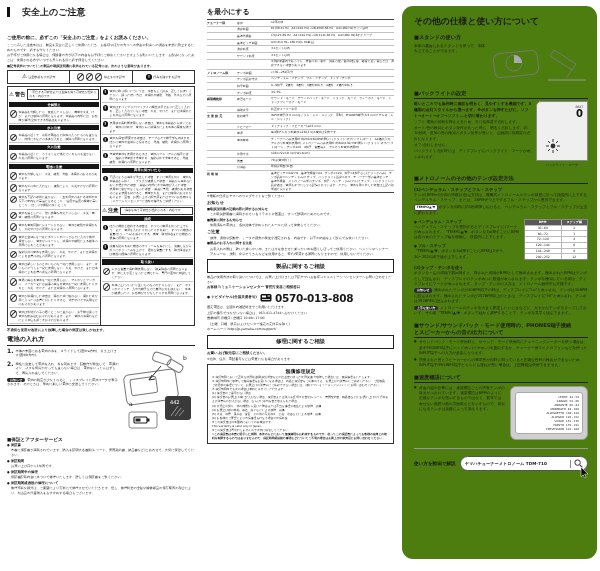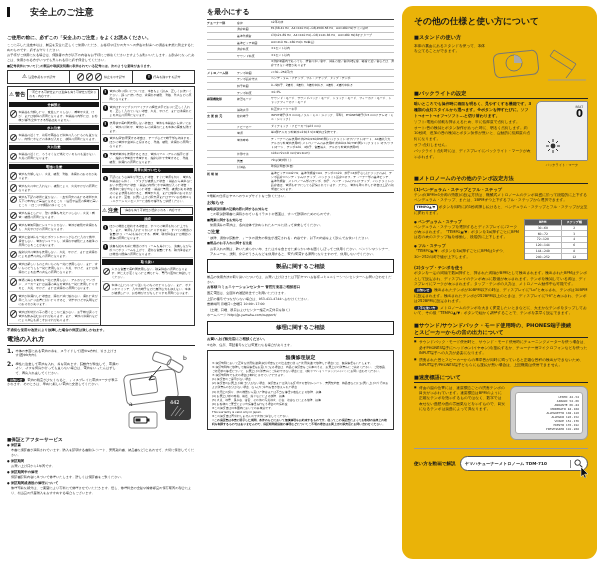--- a/index.html
+++ b/index.html
@@ -2,30 +2,30 @@
 <html><head>
 <meta charset="utf-8">
 <style>
   html,body{margin:0;padding:0;background:#fff;}
   #page{position:relative;width:600px;height:571px;overflow:hidden;background:#fff;
         font-family:"DejaVu Sans","Liberation Sans",sans-serif;color:#1a1a1a;}
   .col{position:absolute;top:0;height:571px;overflow:hidden;box-sizing:border-box;}
   #colL{left:0;width:200px;padding:7px 5px 0 7px;}
   #colM{left:200px;width:200px;padding:7px 6px 0 7px;}
   #colR{left:400px;width:200px;}
-  #rpanel{position:absolute;left:2px;top:6px;right:3px;bottom:12px;background:#eab308;
+  #rpanel{position:absolute;left:2px;top:6px;right:3px;bottom:12px;background:#4d7c0f;
           border-radius:11px;padding:10px 9px 8px 12px;box-sizing:border-box;overflow:hidden;}
   .b{font-weight:bold}
   .t28{font-size:2.8px;line-height:1.45;}
   .t3{font-size:3.2px;line-height:1.42;margin:1px 0;}
   .t35{font-size:3.5px;line-height:1.4;}
   .t4{font-size:4.2px;line-height:1.4;}
   .ind{margin-left:3px;}
   
-  .l-title{font-size:9px;font-weight:bold;border-left:3.5px solid #111;padding-left:20px;line-height:1.15;margin-bottom:18px;}
+  .l-title{font-size:9px;font-weight:bold;border-left:3.5px solid #111;padding-left:12px;line-height:1.15;margin-bottom:18px;}
   .l-sub{font-size:4.6px;font-weight:bold;margin:1px 0 3px;}
   .legend{display:flex;border:0.7px solid #333;margin:2px 0 2px;}
   .leg-cell{flex:1;display:flex;align-items:center;gap:1.5px;justify-content:center;
             border-right:0.7px solid #333;padding:2px 1px;font-size:3px;}
   .leg-cell:last-child{border-right:none;}
   .tri{color:#111;font-size:5.5px;line-height:1;}
   .no-ico{width:5.5px;height:5.5px;border:0.7px solid #222;border-radius:50%;position:relative;display:inline-block;flex:0 0 5.5px;}
   .no-ico::after{content:"";position:absolute;left:-0.6px;top:2.2px;width:6.6px;height:0.7px;background:#222;transform:rotate(-45deg);}
   .ex-ico{width:5.5px;height:5.5px;background:#111;border-radius:50%;color:#fff;display:inline-block;flex:0 0 5.5px;
           text-align:center;font-size:4.2px;line-height:5.5px;font-weight:bold;}
@@ -454,20 +454,30 @@
     <div class="t3 b">■廃棄に関するお知らせ</div>
     <div class="t3 ind">使用済みの電池は、各自治体で決められたルールに従って廃棄してください。</div>
     <div class="t4 b">ご注意</div>
     <div class="t3">「故障、損傷や誤動作、データの損失の発生が想定される」内容です。以下の内容をよく読んでお使いください。</div>
     <div class="t3 b">■製品のお手入れに関する注意</div>
     <div class="t3 ind">お手入れの際は、乾いた柔らかい布、または水を含ませた柔らかい布を固くしぼってご使用ください。ベンジンやシンナー、アルコール、洗剤、化学ぞうきんなどを使用すると、変色/変質する原因になりますので、使用しないでください。</div>
 
     <div class="cbox">製品に関するご相談</div>
     <div class="t3">製品の使用方法や取り扱いについては、お買い上げ店または下記ヤマハお客様コミュニケーションセンターへお問い合わせください。</div>
     <div class="t35 b">お客様コミュニケーションセンター 管弦打楽器ご相談窓口</div>
+    <div class="dial-row">
+      <span class="t35 b">● ナビダイヤル(全国共通番号)</span>
+      <svg width="12" height="9" viewBox="0 0 12 9">
+        <rect x="0.5" y="1" width="11" height="7.5" rx="1.5" fill="#111"></rect>
+        <rect x="2" y="2.5" width="4" height="2" fill="#fff"></rect>
+        <rect x="7.5" y="2.5" width="2.5" height="1" fill="#fff"></rect>
+        <rect x="2" y="6" width="8" height="0.8" fill="#fff"></rect>
+      </svg>
+      <span class="phone">0570-013-808</span>
+    </div>
     <div class="t3">固定電話は、全国市内通話料金でご利用いただけます。</div>
     <div class="t3">上記の番号でつながらない場合は、053-411-4744へおかけください。</div>
     <div class="t3">営業時間 月曜日~金曜日 10:00~17:00</div>
     <div class="t3 ind">(土曜、日曜、祝日およびセンター指定の定休日を除く)</div>
     <div class="t3">ホームページ http://jp.yamaha.com/support/</div>
 
     <div class="cbox">修理に関するご相談</div>
     <div class="t35 b">お買い上げ販売店にご相談ください。</div>
     <div class="t3">※名称、住所、電話番号などは変更になる場合があります。</div>
 

